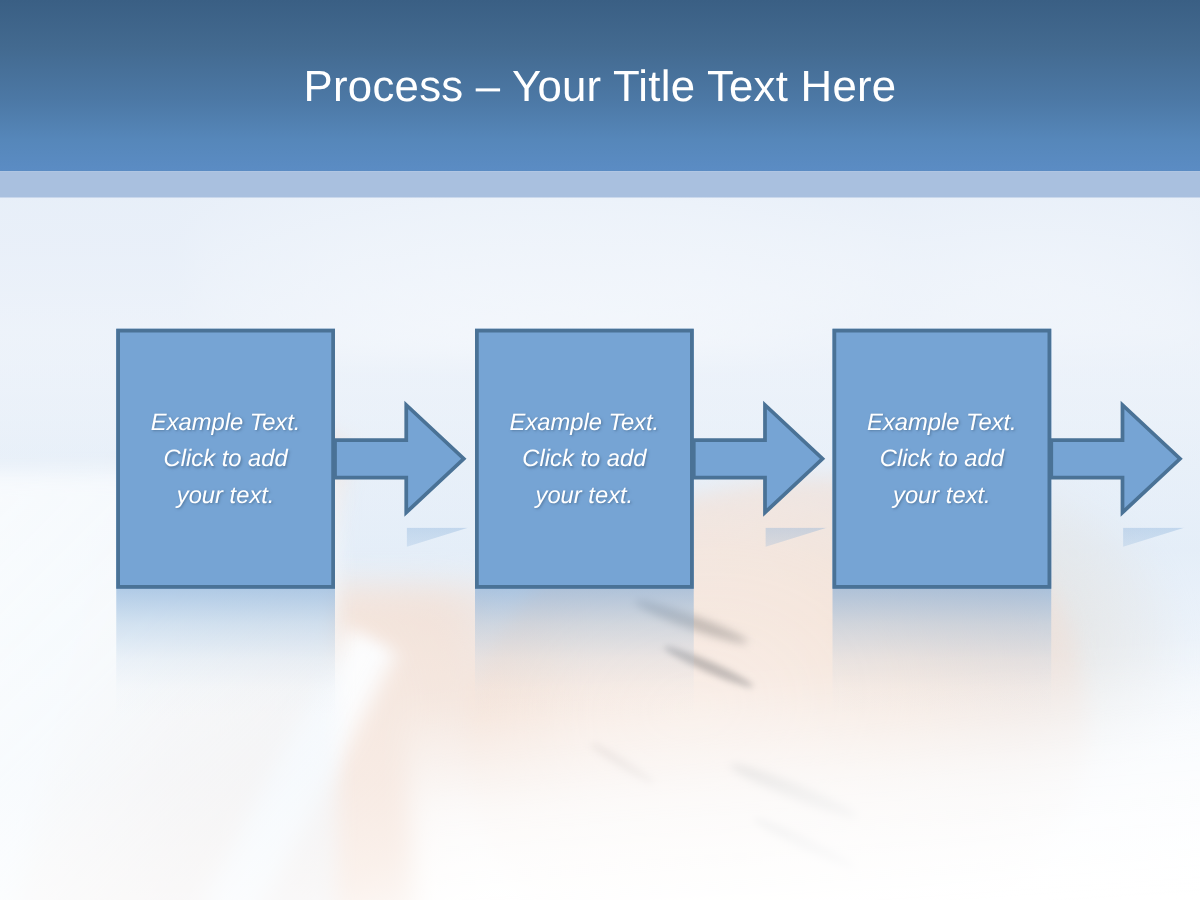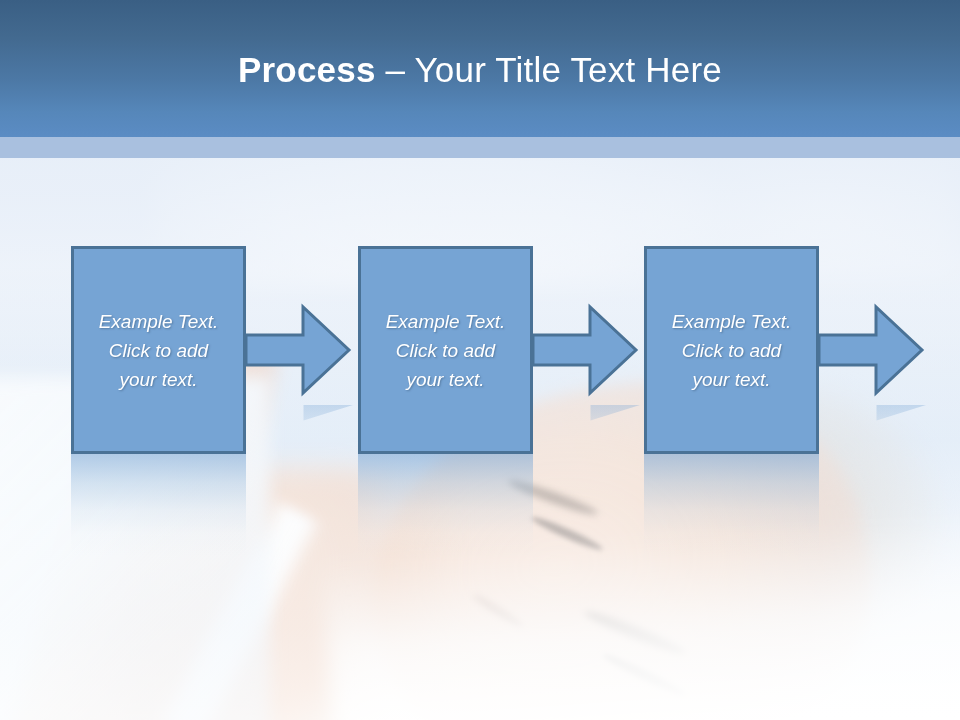--- a/index.html
+++ b/index.html
@@ -260,33 +260,34 @@
     left: 0;
     top: 48px;
     width: 960px;
     text-align: center;
     font-size: 35px;
     line-height: 44px;
     color: #ffffff;
     white-space: nowrap;
     letter-spacing: 0.2px;
   }
-  .slide-title .strong { font-weight: bold; }
+  .slide-title .strong { font-weight: normal; }
   .slide-title .light  { font-weight: normal; }
 
   
   .steps-layer {
     position: absolute;
     left: 0; top: 0;
     width: 960px; height: 720px;
   }
   .step {
     position: absolute;
-    top: 246px;
+    top: 263px;
     height: 208px;
+    margin-left: 22px;
   }
   .step-box {
     position: absolute;
     left: 0; top: 0;
     width: 100%;
     height: 208px;
     box-sizing: border-box;
     background: #76a4d4;
     border: 3px solid #4a7296;
     display: flex;

